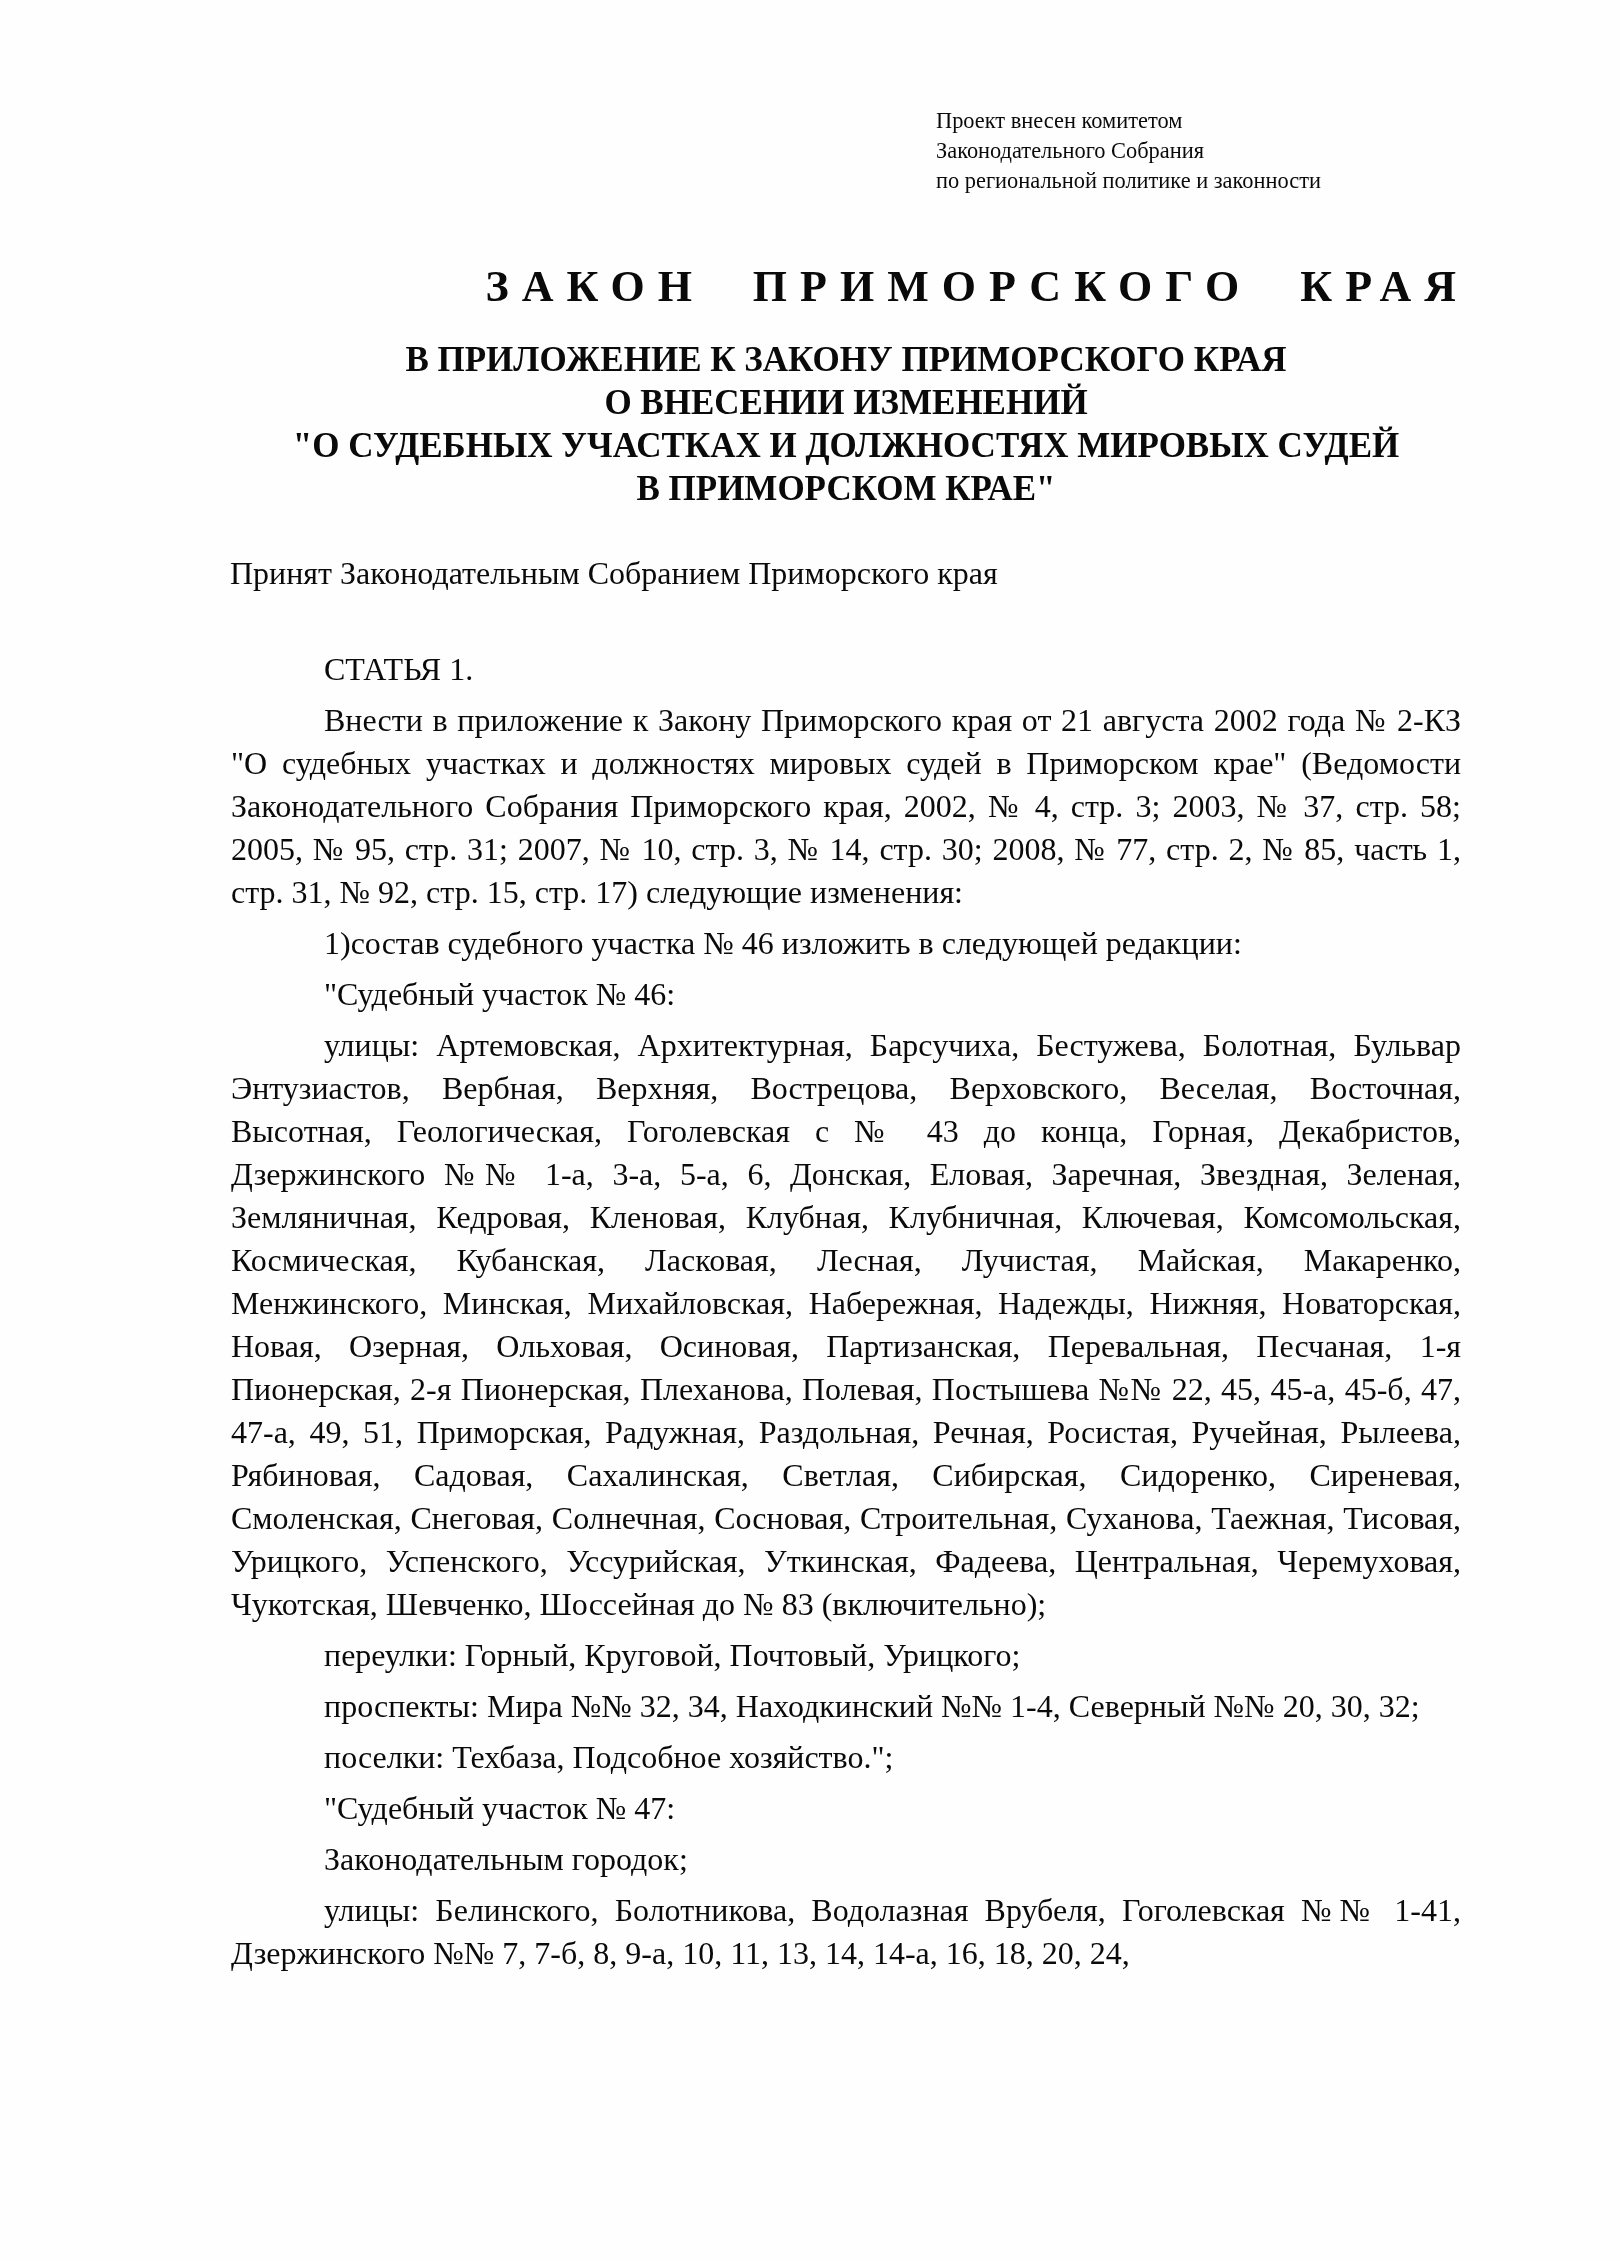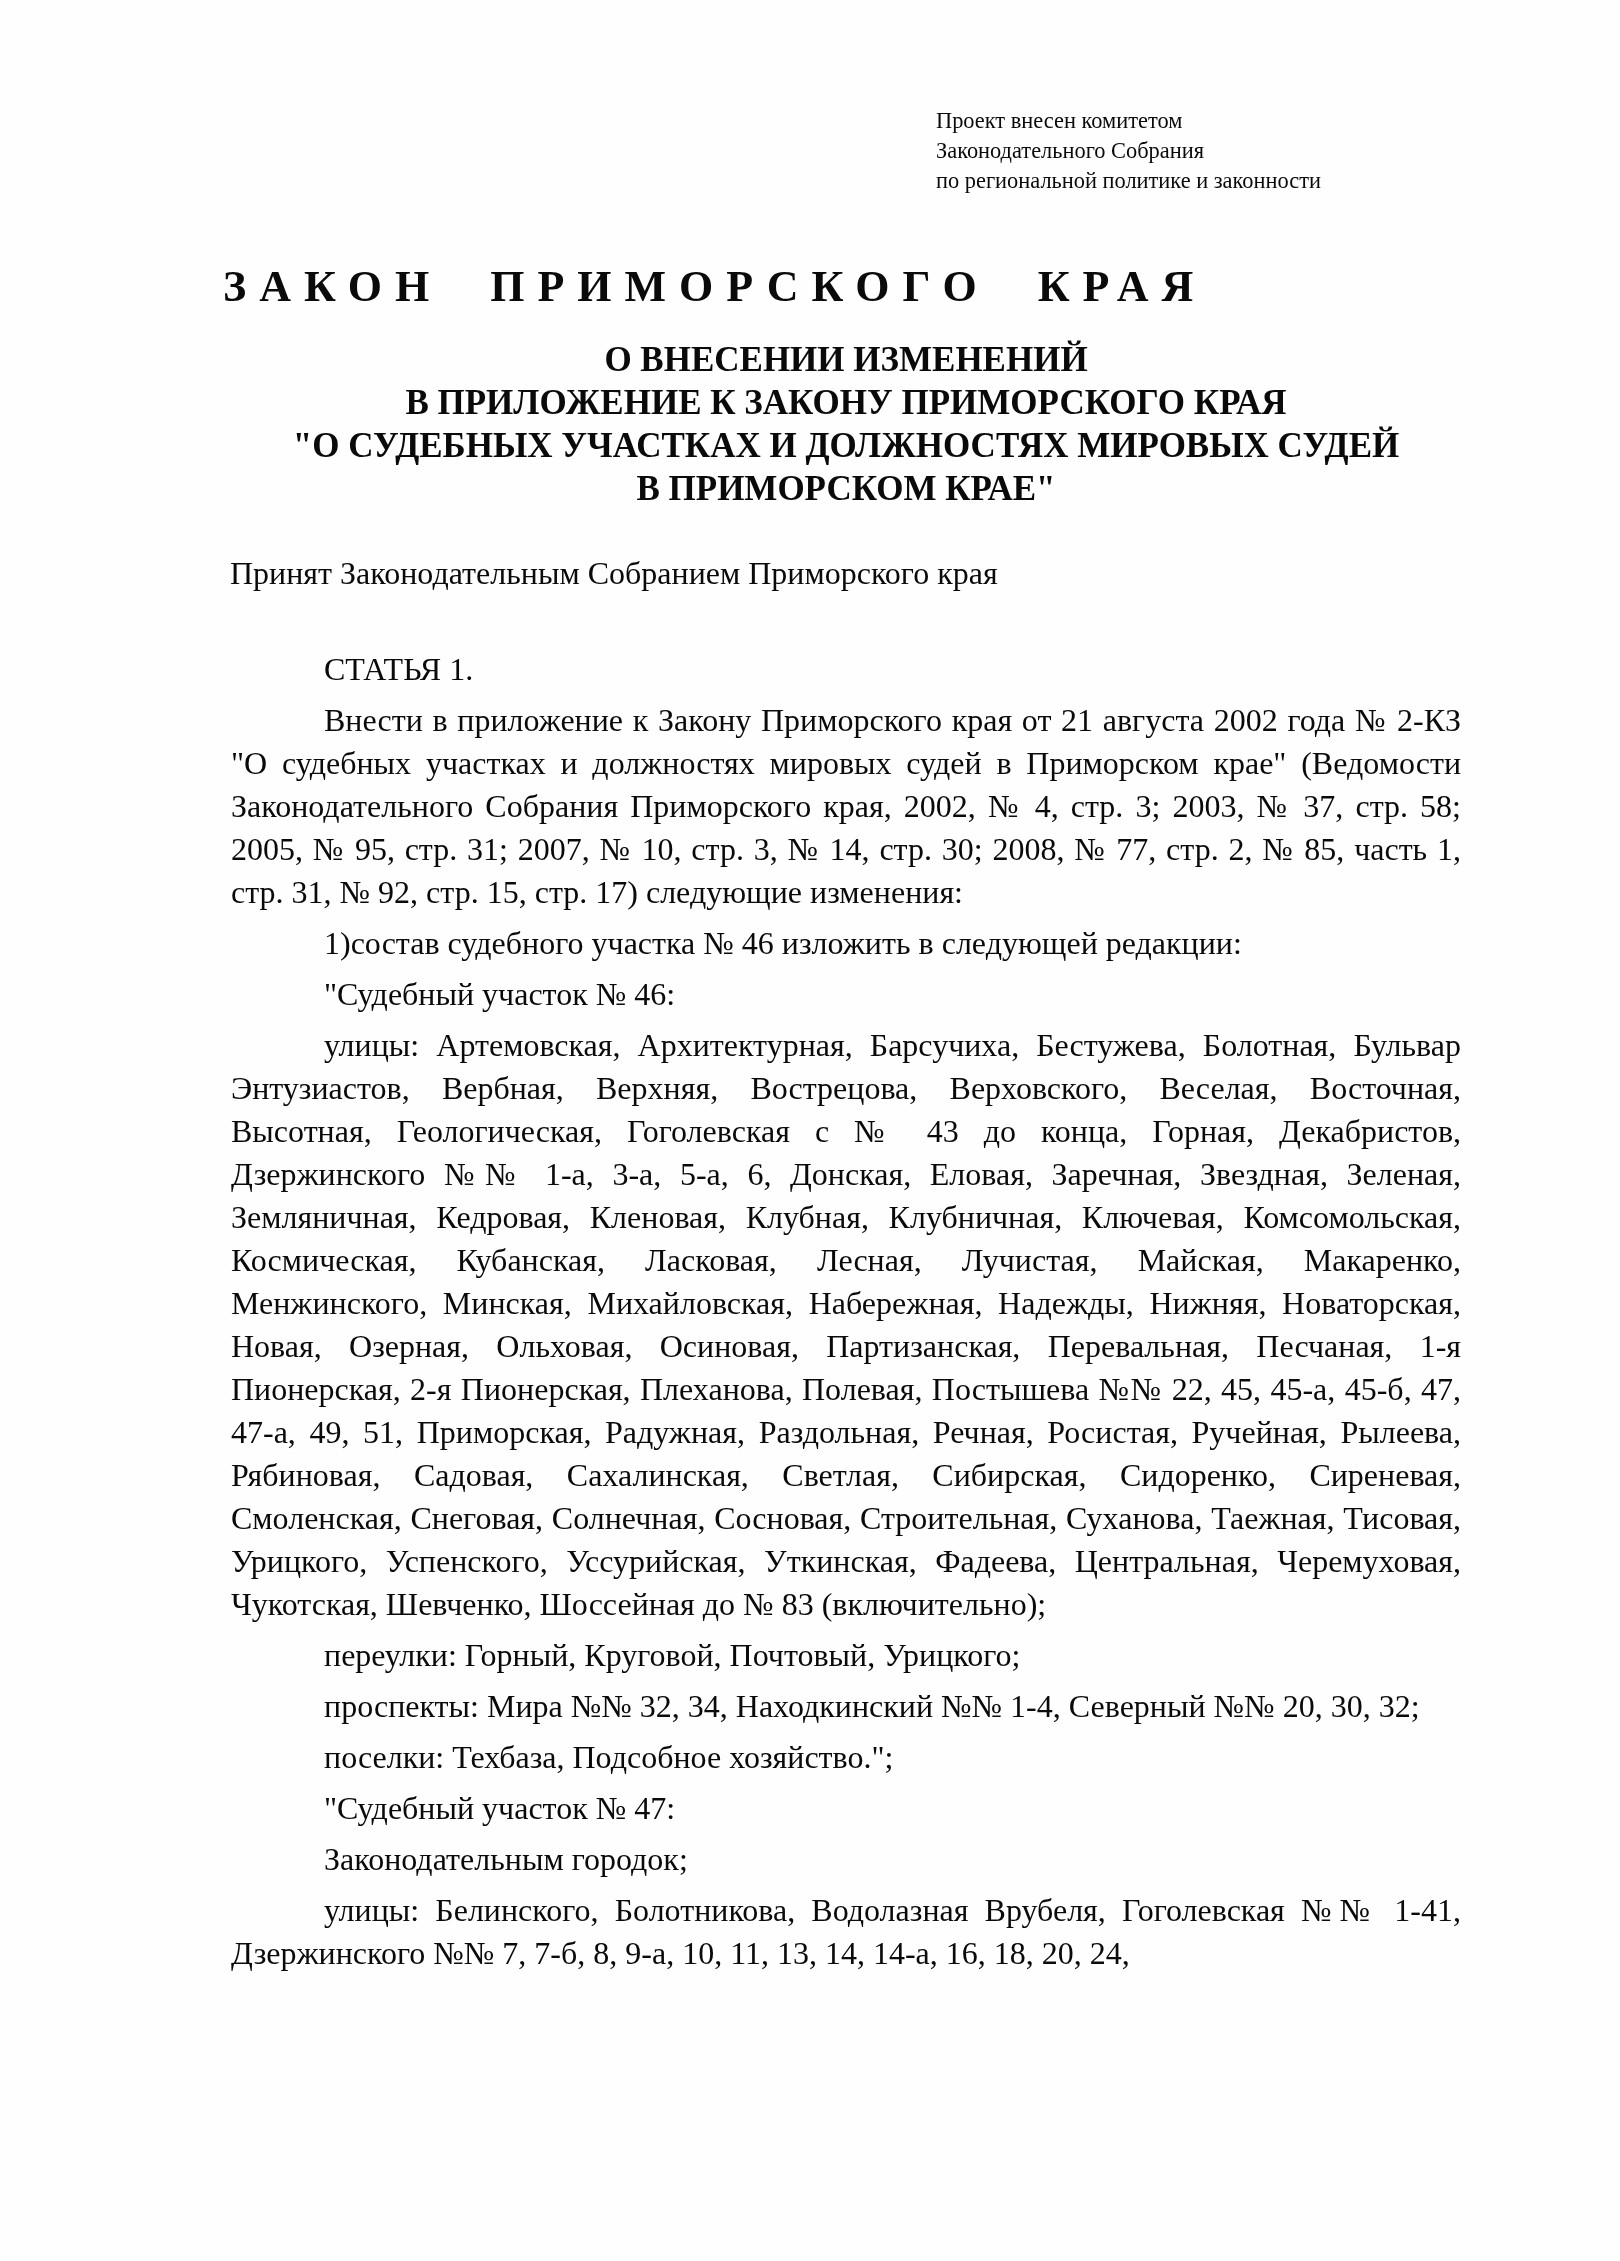--- a/index.html
+++ b/index.html
@@ -23,21 +23,21 @@
     top: 106px;
     font-size: 22.4px;
     line-height: 30px;
     text-align: left;
   }
   .doc-title {
     position: absolute;
     left: 223px;
     top: 261px;
     width: 1246px;
-    text-align: left;
+    text-align: right;
     font-size: 44px;
     font-weight: bold;
     letter-spacing: 13px;
     word-spacing: 24px;
     white-space: nowrap;
   }
   .doc-subtitle {
     position: absolute;
     left: 223px;
     top: 338px;
@@ -80,22 +80,22 @@
 
   <div class="header-note">
     <div>Проект внесен комитетом</div>
     <div>Законодательного Собрания</div>
     <div>по региональной политике и законности</div>
   </div>
 
   <div class="doc-title">ЗАКОН ПРИМОРСКОГО КРАЯ</div>
 
   <div class="doc-subtitle">
+    <div>В ПРИЛОЖЕНИЕ К ЗАКОНУ ПРИМОРСКОГО КРАЯ</div>
     <div>О ВНЕСЕНИИ ИЗМЕНЕНИЙ</div>
-    <div>В ПРИЛОЖЕНИЕ К ЗАКОНУ ПРИМОРСКОГО КРАЯ</div>
     <div>"О СУДЕБНЫХ УЧАСТКАХ И ДОЛЖНОСТЯХ МИРОВЫХ СУДЕЙ</div>
     <div>В ПРИМОРСКОМ КРАЕ"</div>
   </div>
 
   <div class="adopted-line">Принят Законодательным Собранием Приморского края</div>
 
   <div class="body-text">
     <p class="no-justify">СТАТЬЯ 1.</p>
     <p>Внести в приложение к Закону Приморского края от 21 августа 2002 года № 2-КЗ "О судебных участках и должностях мировых судей в Приморском крае" (Ведомости Законодательного Собрания Приморского края, 2002, № 4, стр. 3; 2003, № 37, стр. 58; 2005, № 95, стр. 31; 2007, № 10, стр. 3, № 14, стр. 30; 2008, № 77, стр. 2, № 85, часть 1, стр. 31, № 92, стр. 15, стр. 17) следующие изменения:</p>
     <p class="no-justify">1)состав судебного участка № 46 изложить в следующей редакции:</p>

